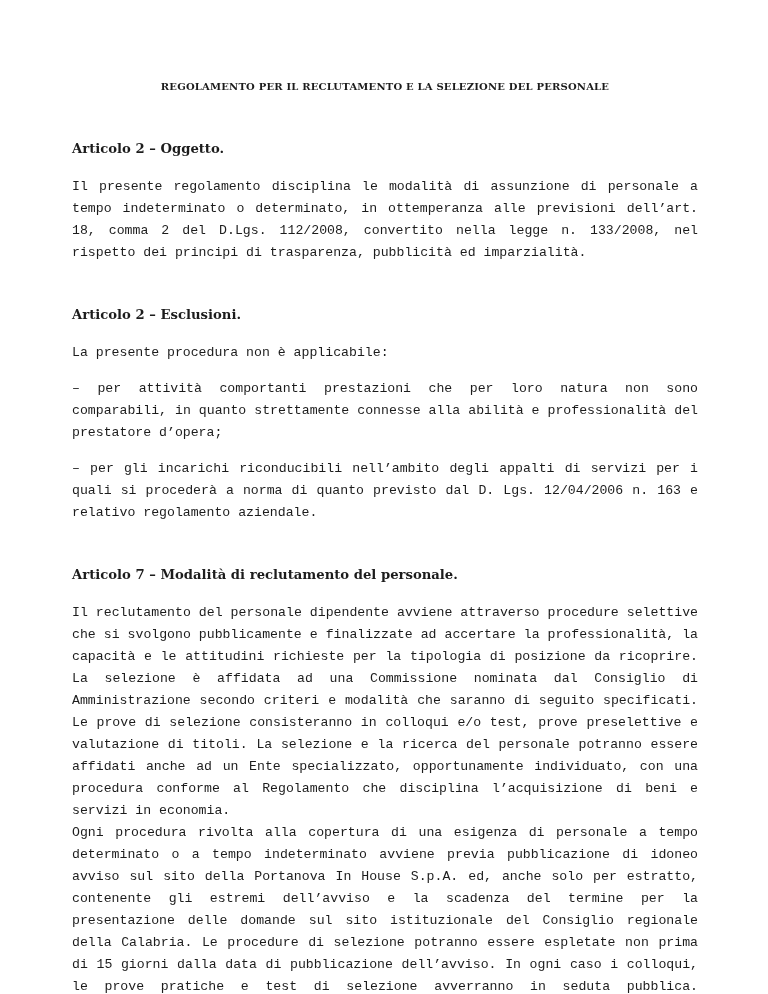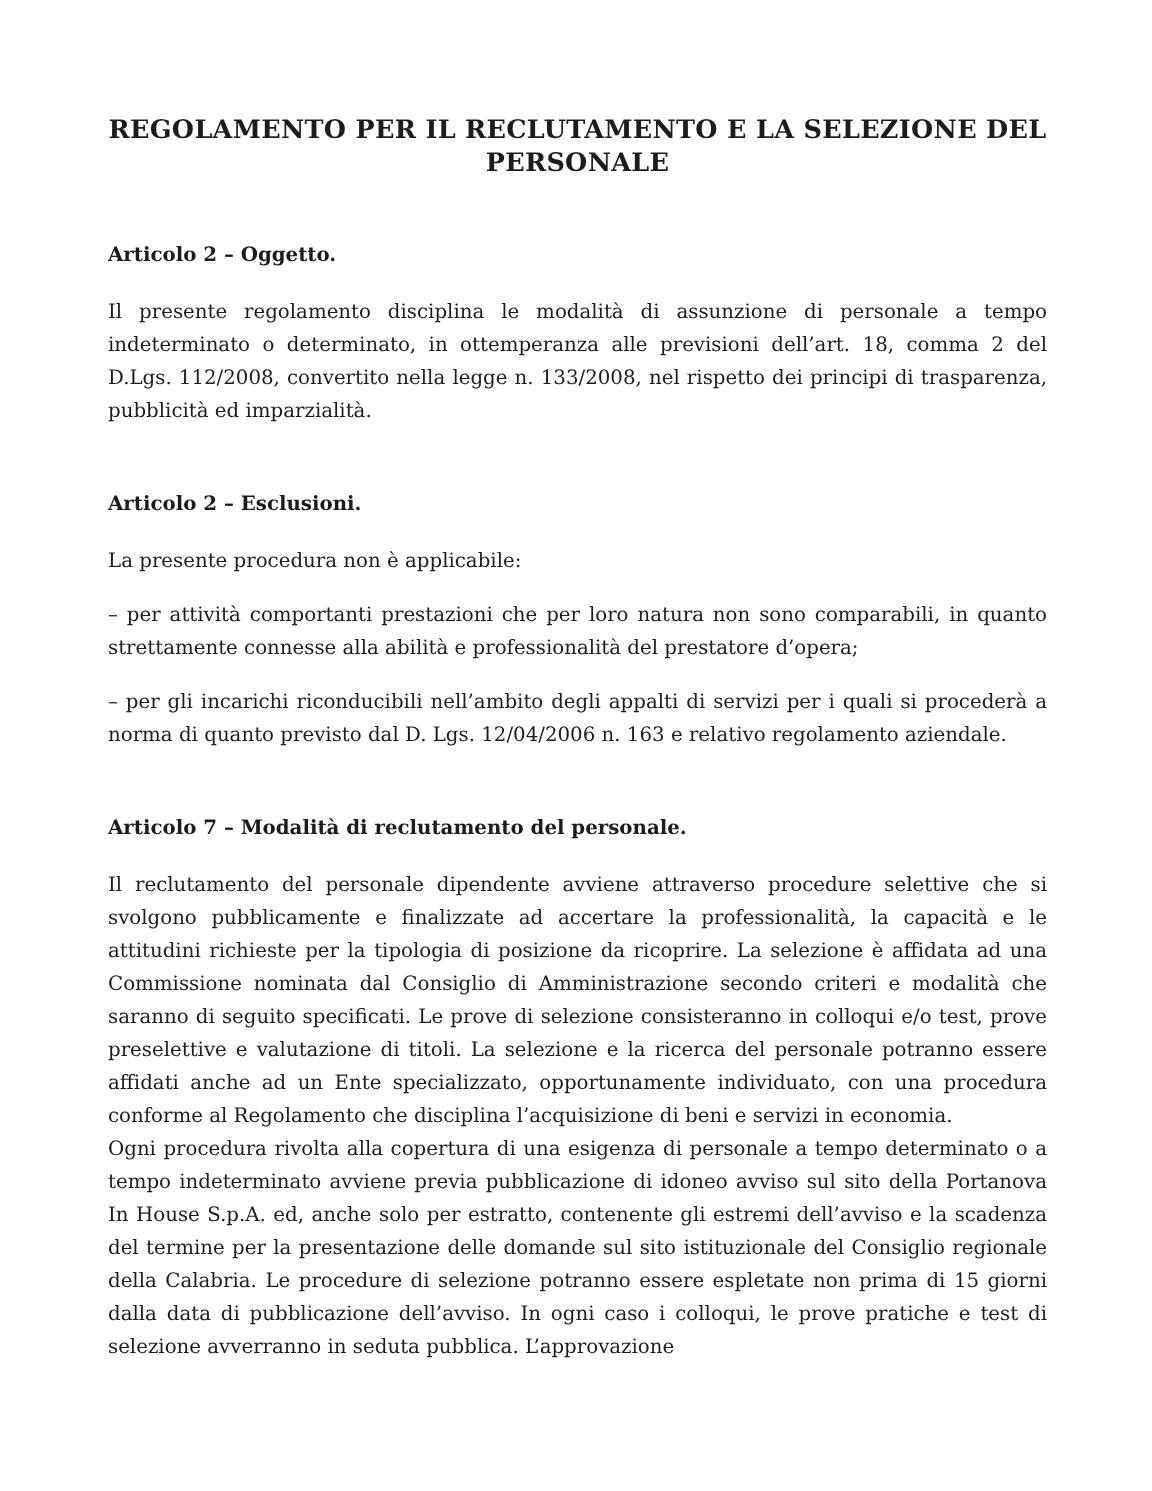--- a/index.html
+++ b/index.html
@@ -17,34 +17,35 @@
     width: 768px;
     height: 994px;
     padding: 76px 70px 40px 72px;
     font-family: "DejaVu Serif", "Liberation Serif", serif;
     font-size: 13.2px;
     line-height: 22px;
     color: #1c1c1c;
     background: #ffffff;
   }
   .doc-title {
-    font-size: 17px;
+    font-size: 10px;
     font-weight: bold;
     text-align: center;
     margin: 0 0 34px 0;
     letter-spacing: 0.2px;
   }
   .section-heading {
     font-weight: bold;
     margin: 40px 0 16px 0;
   }
   .para {
     margin: 0 0 14px 0;
     text-align: justify;
     text-justify: inter-word;
+    font-family: Liberation Mono, monospace;
   }
   .para:last-child {
     margin-bottom: 0;
   }
 </style>
 </head>
 <body>
 
 <div class="page">
 

